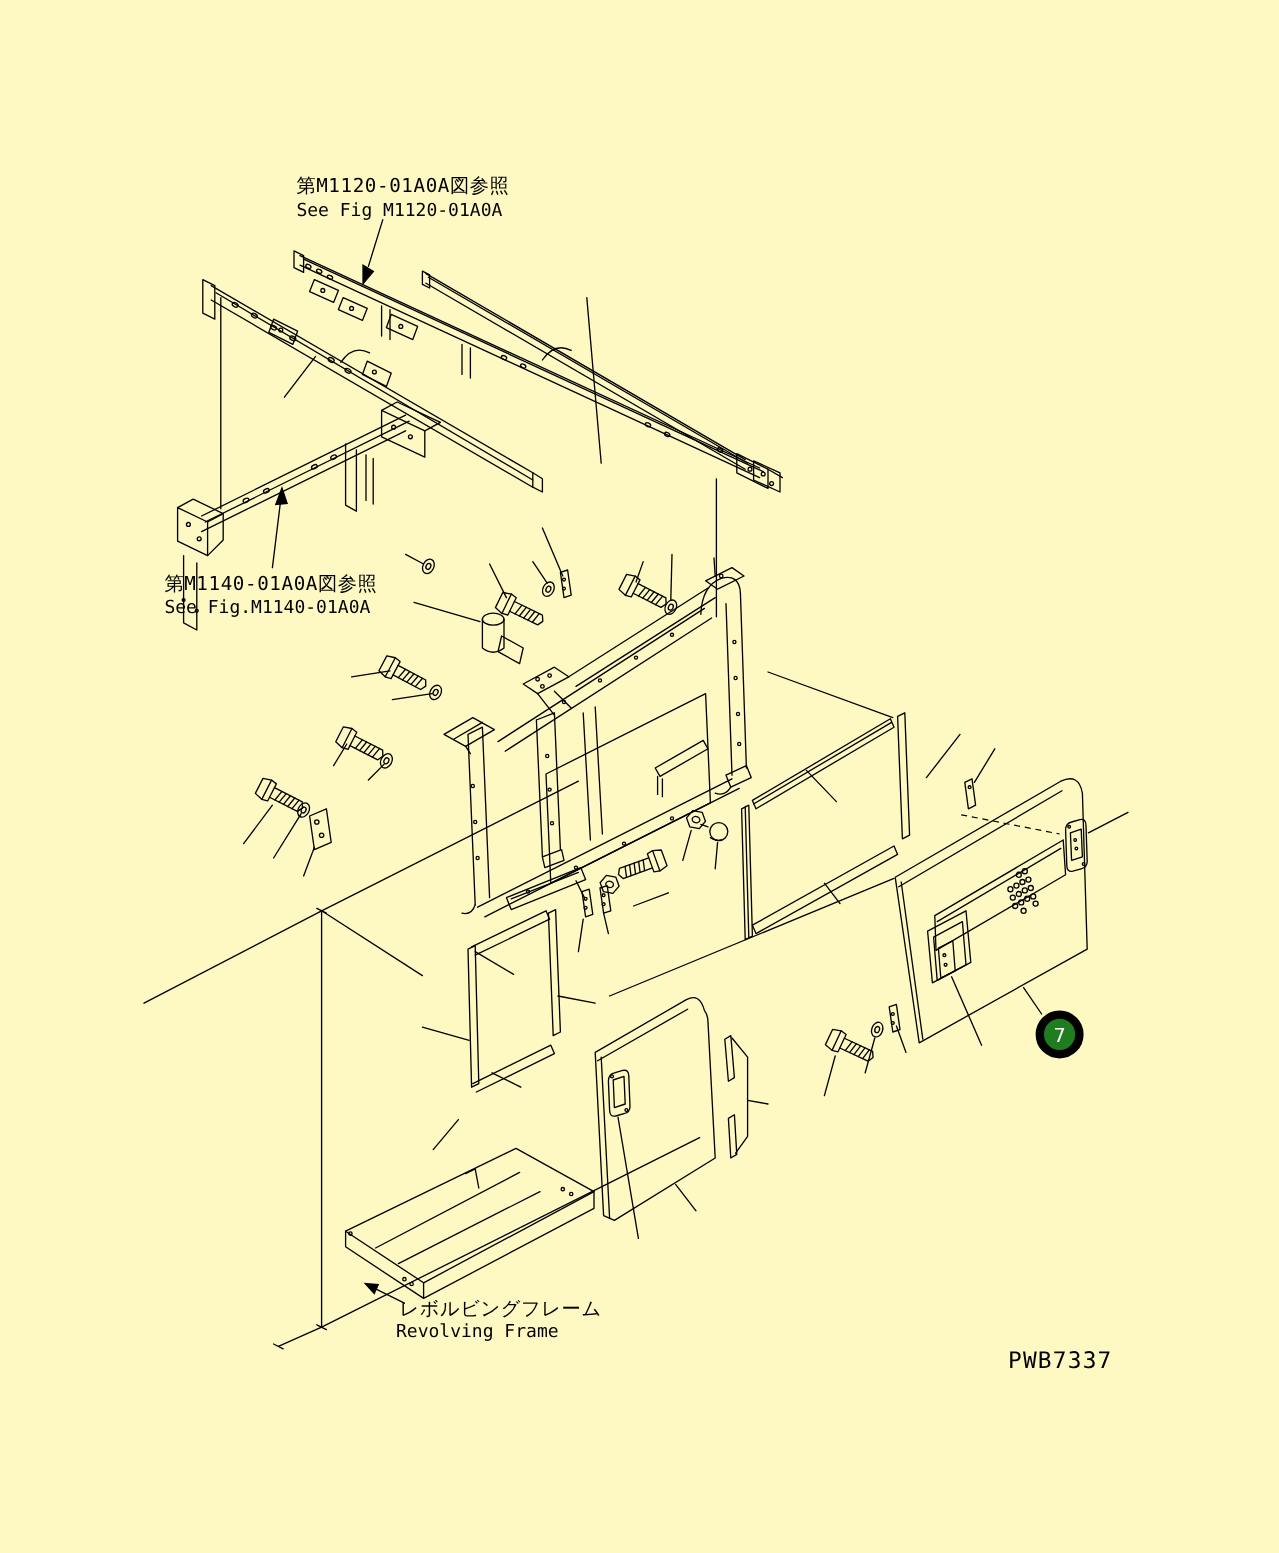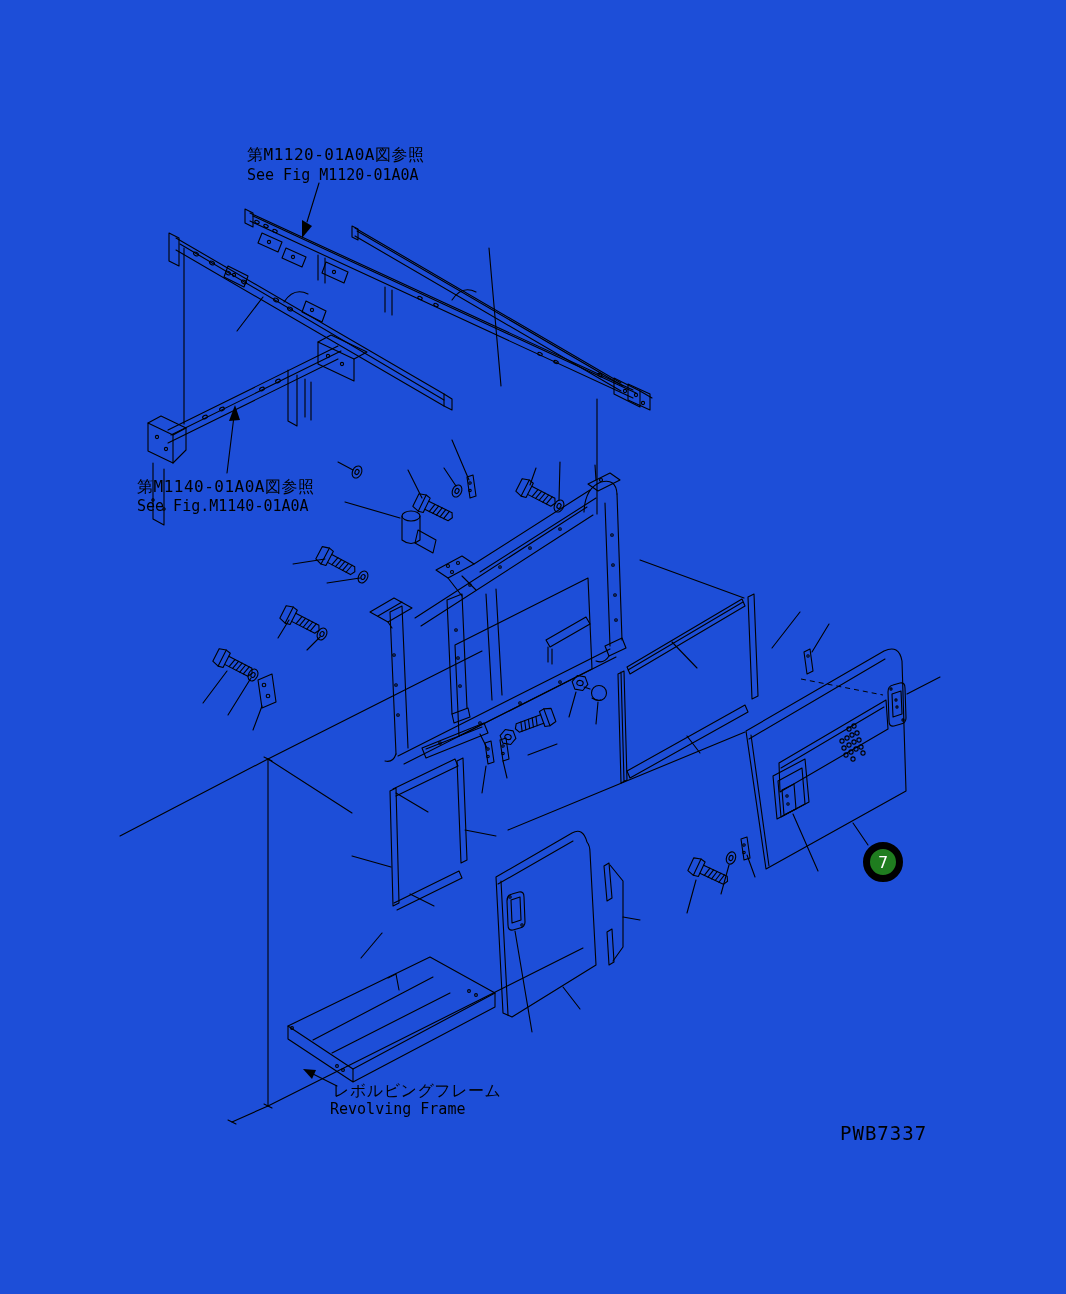--- a/index.html
+++ b/index.html
@@ -1,18 +1,18 @@
 <!DOCTYPE html>
 <html><head>
 <meta charset="utf-8">
 <style>
   html,body{margin:0;padding:0;background:#888;}
   #stage{
     position:relative;width:1066px;height:1294px;margin:0 auto;
-    background:#1d4ed8;overflow:hidden;
+    background:#fef9c3;overflow:hidden;
     font-family:"DejaVu Sans Mono","Liberation Mono",monospace;
   }
   svg{display:block}
   .ln{stroke:#000;stroke-width:1.1;fill:none;stroke-linecap:round;stroke-linejoin:round;}
   .fill{fill:#000;stroke:none;}
   .dash{stroke:#000;stroke-width:1;fill:none;stroke-dasharray:5 4;}
   .lbl{font-family:"DejaVu Sans Mono","Liberation Mono",monospace;font-size:15px;fill:#000;}
   .lbl-jp{font-size:16px;letter-spacing:.5px;}
   .code{font-family:"DejaVu Sans Mono","Liberation Mono",monospace;font-size:19px;fill:#000;letter-spacing:1px;}
   .badge-num{font-family:"DejaVu Sans","Liberation Sans",sans-serif;font-size:16px;}

